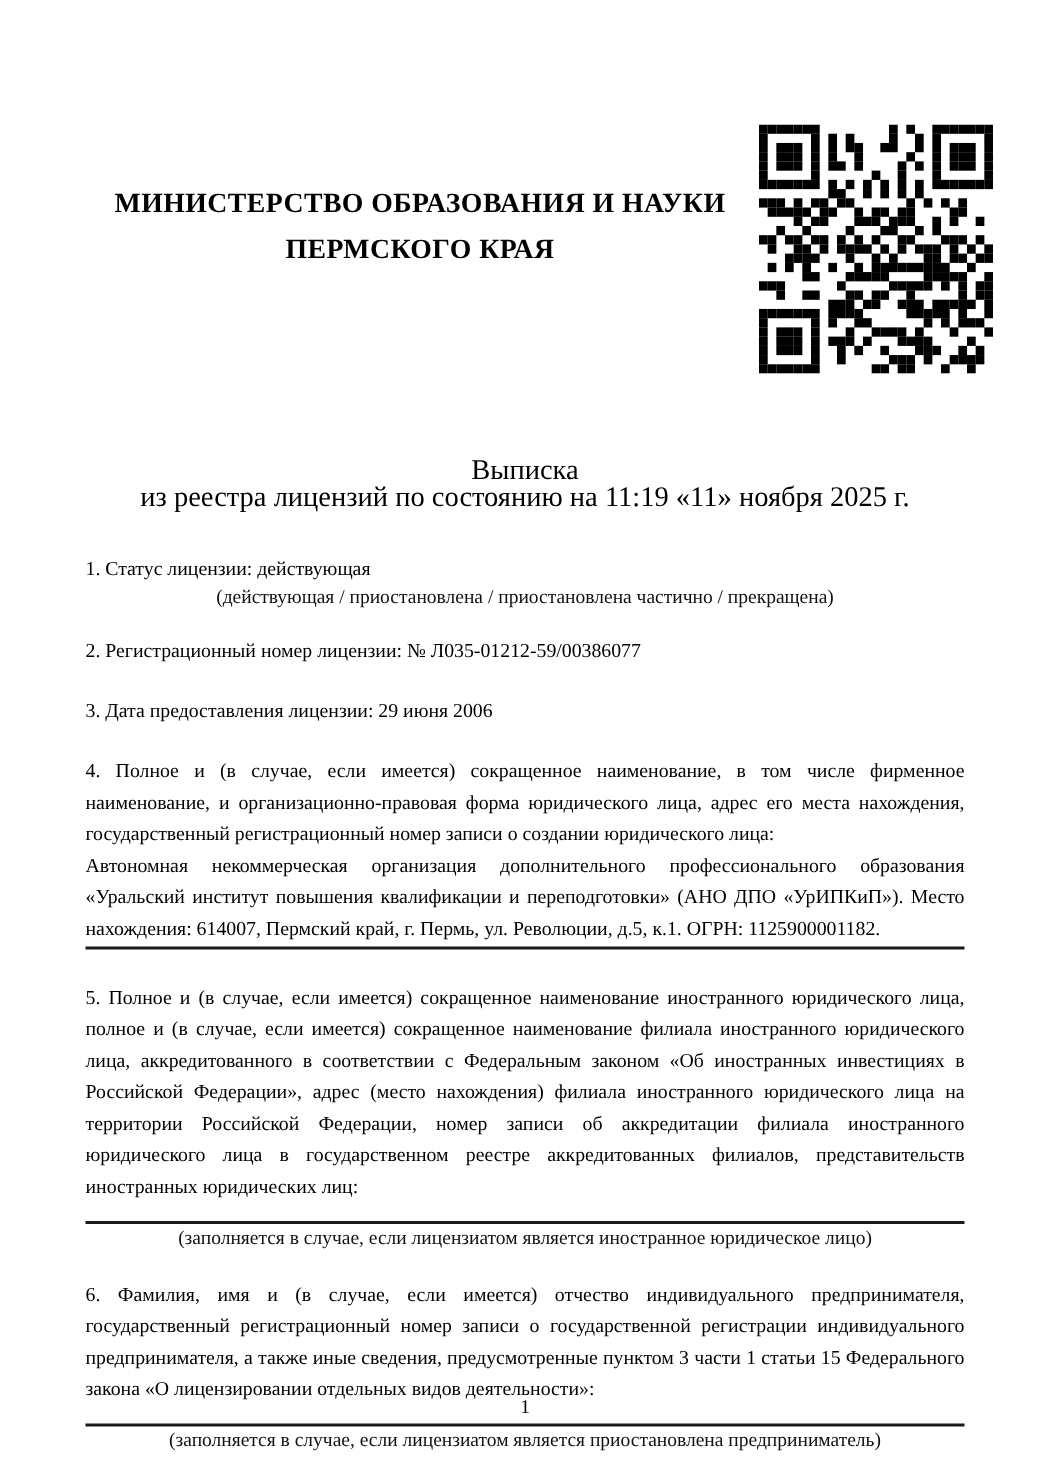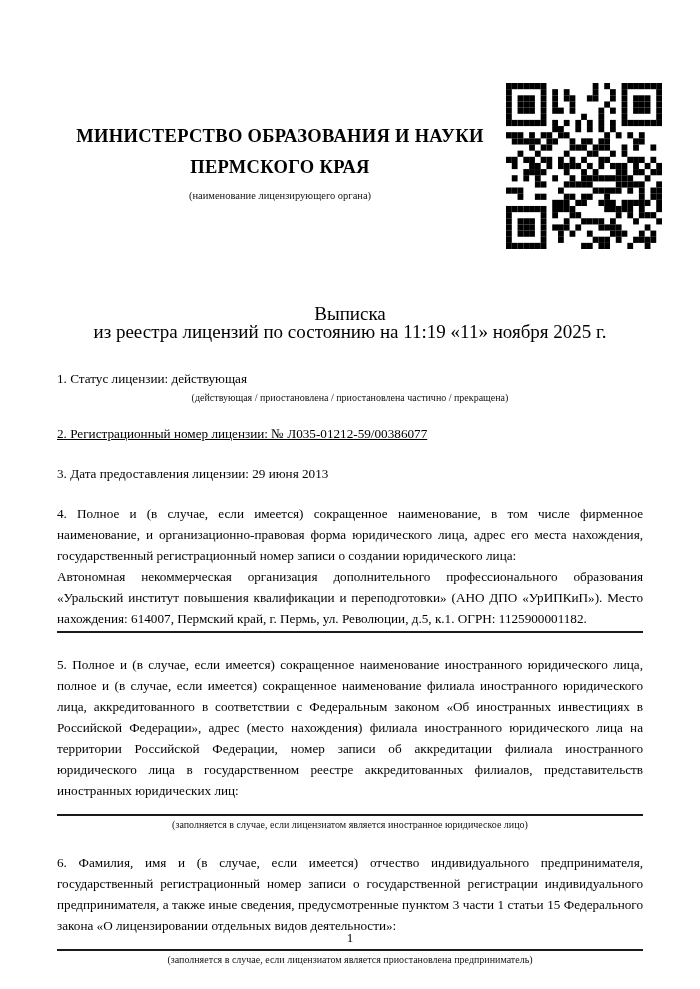--- a/index.html
+++ b/index.html
@@ -44,32 +44,32 @@
     font-size: 19px;
     line-height: 17.5px;
   }
   .content {
     margin: 0 57px;
     font-size: 13.2px;
     line-height: 21px;
   }
   .item-line { margin: 0; }
   .sec1 { margin-top: 28px; }
-  .sec2 { margin-top: 19px; text-decoration: underline; }
+  .sec2 { margin-top: 19px; }
   .sec3 { margin-top: 19px; }
   .sec4 { margin-top: 19px; }
   .sec5 { margin-top: 21px; }
   .sec6 { margin-top: 21px; }
   .para {
     text-align: justify;
     text-align-last: left;
     margin: 0;
   }
   .field-note {
-    font-size: 10px;
+    font-size: 13px;
     line-height: 13px;
     text-align: center;
     color: #111111;
     margin-top: 2px;
   }
   .rule {
     border-top: 2px solid #1a1a1a;
     height: 0;
     margin-top: 2px;
   }
@@ -85,21 +85,20 @@
 </style>
 </head>
 <body>
 
 <div class="page">
 
   <div class="header">
     <div class="ministry">
       <div class="ministry-line">МИНИСТЕРСТВО ОБРАЗОВАНИЯ И НАУКИ</div>
       <div class="ministry-line">ПЕРМСКОГО КРАЯ</div>
-      <div class="org-note">(наименование лицензирующего органа)</div>
     </div>
     <div class="qr">
       <svg id="qr-svg" width="156" height="166" viewBox="0 0 156 166" xmlns="http://www.w3.org/2000/svg">
           <rect x="0.00" y="0.00" width="5.8" height="6.2" fill="#000000"></rect>
           <rect x="5.78" y="0.00" width="5.8" height="6.2" fill="#000000"></rect>
           <rect x="11.56" y="0.00" width="5.8" height="6.2" fill="#000000"></rect>
           <rect x="17.33" y="0.00" width="5.8" height="6.2" fill="#000000"></rect>
           <rect x="23.11" y="0.00" width="5.8" height="6.2" fill="#000000"></rect>
           <rect x="28.89" y="0.00" width="5.8" height="6.2" fill="#000000"></rect>
           <rect x="34.67" y="0.00" width="5.8" height="6.2" fill="#000000"></rect>
@@ -457,21 +456,21 @@
     <div class="sec1">
       <p class="item-line">1. Статус лицензии: действующая</p>
       <div class="field-note">(действующая / приостановлена / приостановлена частично / прекращена)</div>
     </div>
 
     <div class="sec2">
       <p class="item-line">2. Регистрационный номер лицензии: № Л035-01212-59/00386077</p>
     </div>
 
     <div class="sec3">
-      <p class="item-line">3. Дата предоставления лицензии: 29 июня 2013</p>
+      <p class="item-line">3. Дата предоставления лицензии: 29 июня 2006</p>
     </div>
 
     <div class="sec4">
       <p class="para">4. Полное и (в случае, если имеется) сокращенное наименование, в том числе фирменное наименование, и организационно-правовая форма юридического лица, адрес его места нахождения, государственный регистрационный номер записи о создании юридического лица:</p>
       <p class="para">Автономная некоммерческая организация дополнительного профессионального образования «Уральский институт повышения квалификации и переподготовки» (АНО ДПО «УрИПКиП»). Место нахождения: 614007, Пермский край, г. Пермь, ул. Революции, д.5, к.1. ОГРН: 1125900001182.</p>
       <div class="rule"></div>
     </div>
 
     <div class="sec5">
       <p class="para">5. Полное и (в случае, если имеется) сокращенное наименование иностранного юридического лица, полное и (в случае, если имеется) сокращенное наименование филиала иностранного юридического лица, аккредитованного в соответствии с Федеральным законом «Об иностранных инвестициях в Российской Федерации», адрес (место нахождения) филиала иностранного юридического лица на территории Российской Федерации, номер записи об аккредитации филиала иностранного юридического лица в государственном реестре аккредитованных филиалов, представительств иностранных юридических лиц:</p>

